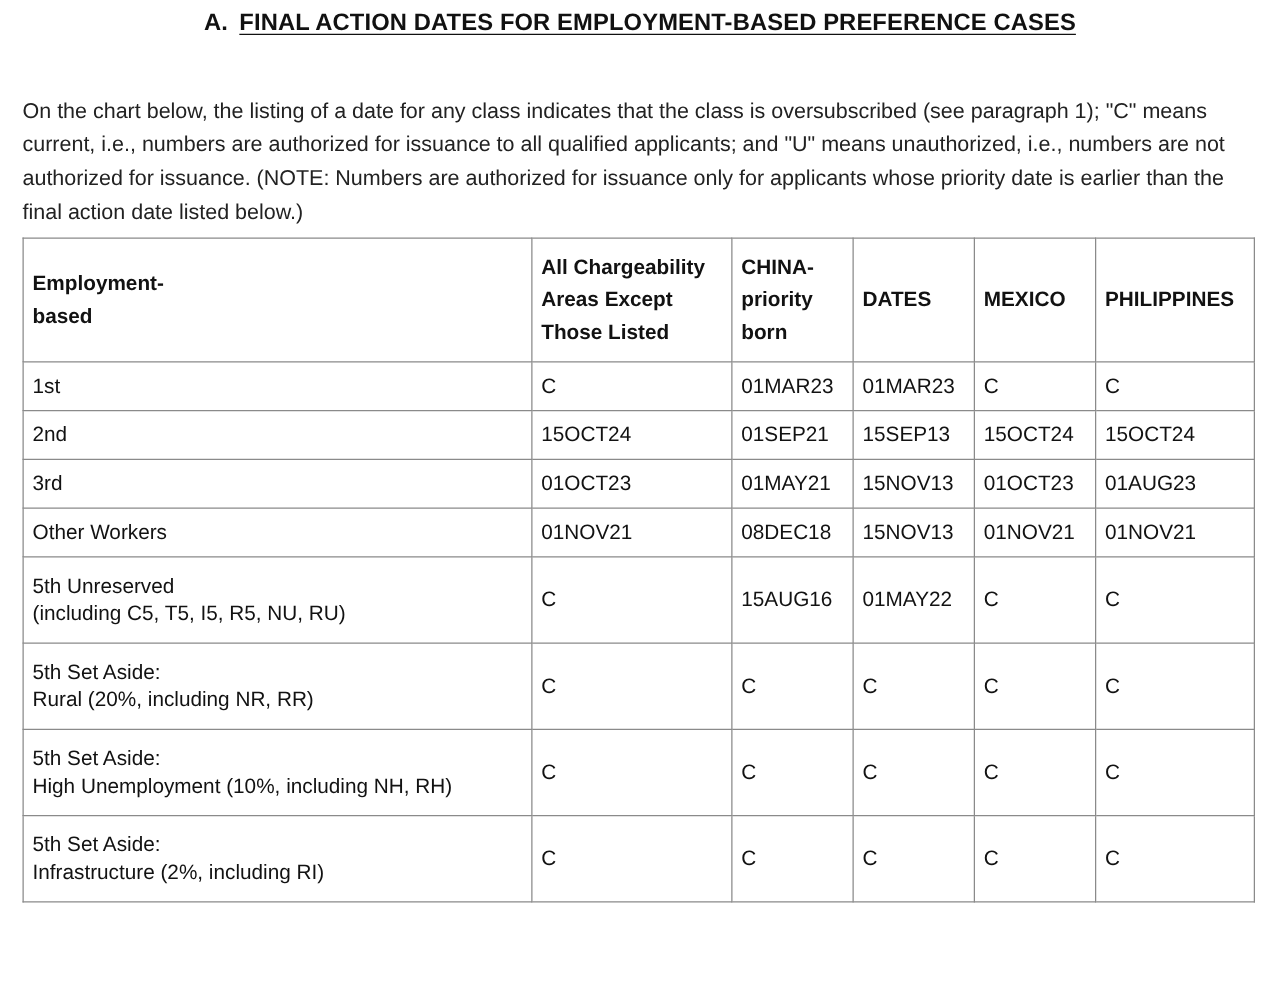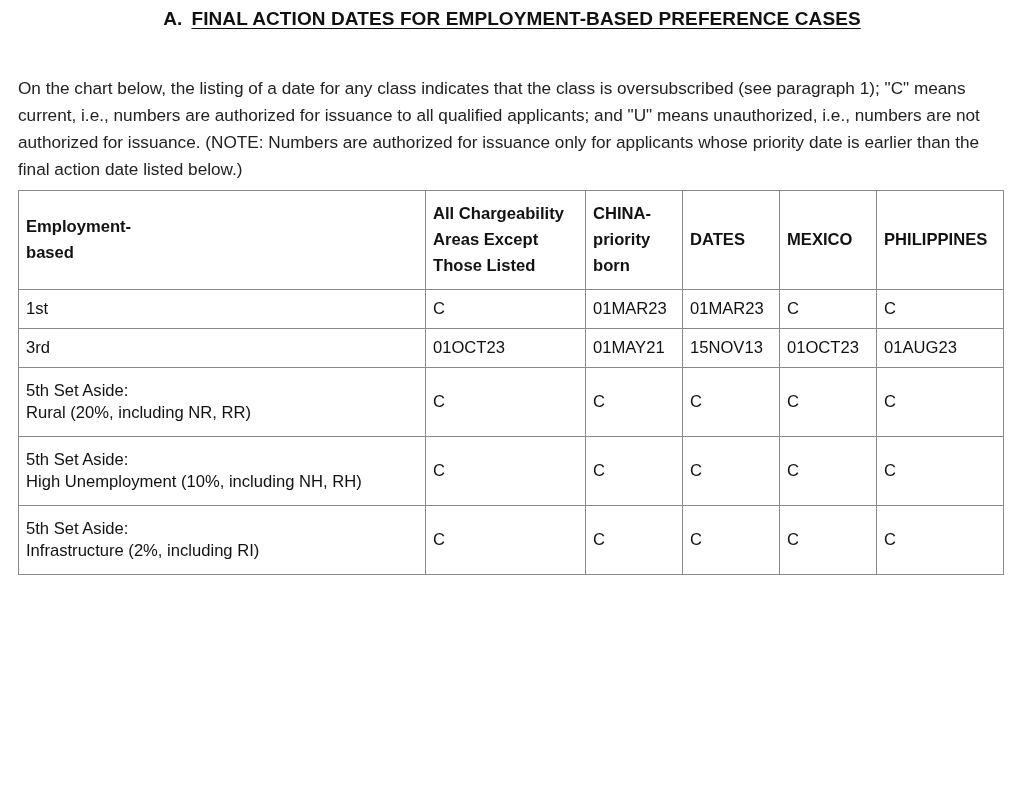--- a/index.html
+++ b/index.html
@@ -158,28 +158,59 @@
               <span class="cat-line">1st</span>
             </td>
             <td>C</td>
             <td>01MAR23</td>
             <td>01MAR23</td>
             <td>C</td>
             <td>C</td>
           </tr>
           <tr class="r-single">
             <td>
+              <span class="cat-line">2nd</span>
+            </td>
+            <td>15OCT24</td>
+            <td>01SEP21</td>
+            <td>15SEP13</td>
+            <td>15OCT24</td>
+            <td>15OCT24</td>
+          </tr>
+          <tr class="r-single">
+            <td>
               <span class="cat-line">3rd</span>
             </td>
             <td>01OCT23</td>
             <td>01MAY21</td>
             <td>15NOV13</td>
             <td>01OCT23</td>
             <td>01AUG23</td>
           </tr>
+          <tr class="r-single">
+            <td>
+              <span class="cat-line">Other Workers</span>
+            </td>
+            <td>01NOV21</td>
+            <td>08DEC18</td>
+            <td>15NOV13</td>
+            <td>01NOV21</td>
+            <td>01NOV21</td>
+          </tr>
+          <tr class="r-double">
+            <td>
+              <span class="cat-line">5th Unreserved</span>
+              <span class="cat-line">(including C5, T5, I5, R5, NU, RU)</span>
+            </td>
+            <td>C</td>
+            <td>15AUG16</td>
+            <td>01MAY22</td>
+            <td>C</td>
+            <td>C</td>
+          </tr>
           <tr class="r-double">
             <td>
               <span class="cat-line">5th Set Aside:</span>
               <span class="cat-line">Rural (20%, including NR, RR)</span>
             </td>
             <td>C</td>
             <td>C</td>
             <td>C</td>
             <td>C</td>
             <td>C</td>

